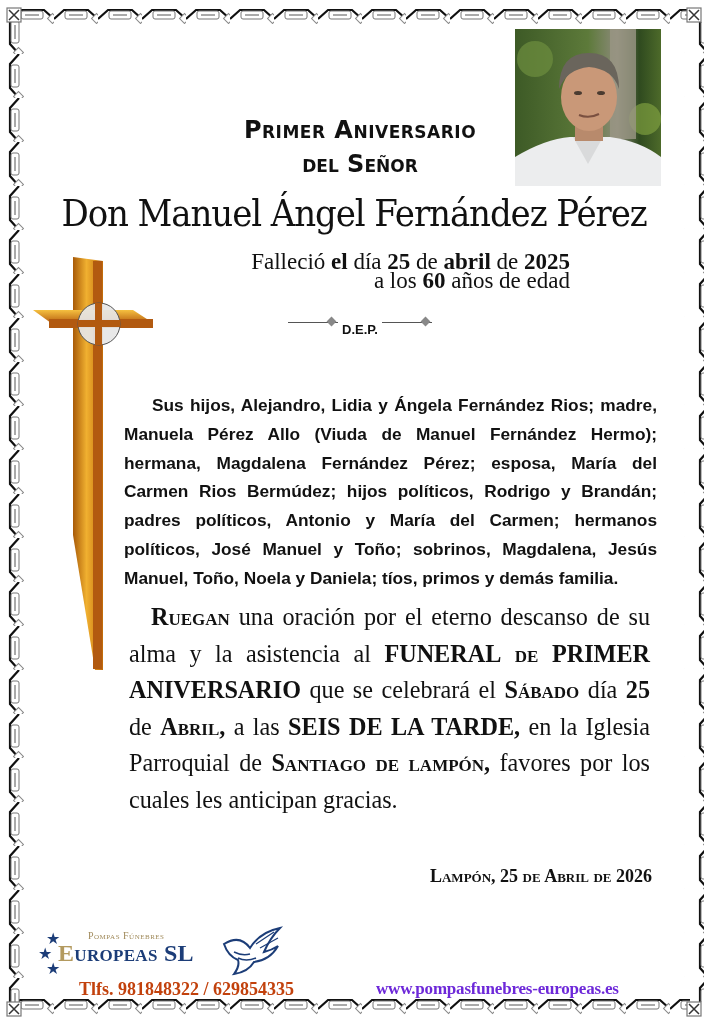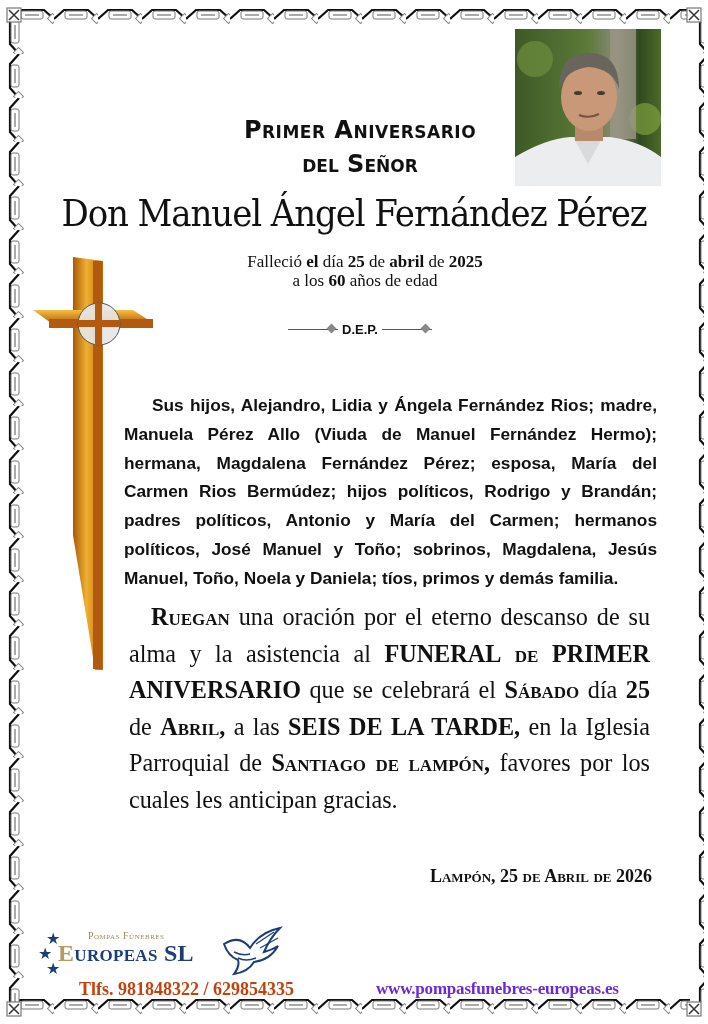--- a/index.html
+++ b/index.html
@@ -3,23 +3,23 @@
 <meta charset="utf-8">
 <style>
   html, body { margin:0; padding:0; }
   body { width:708px; height:1024px; background:#fff; position:relative; overflow:hidden; font-family:"Liberation Serif", serif; color:#111; }
   .border { position:absolute; left:0; top:0; width:708px; height:1024px; }
   .abs { position:absolute; }
   .title1 { left:200px; top:116px; width:320px; text-align:center; font-family:"DejaVu Sans", sans-serif; font-weight:bold; font-size:24px; font-variant:small-caps; letter-spacing:0.5px; line-height:29px; }
   .title2 { left:200px; top:150px; width:320px; text-align:center; font-family:"DejaVu Sans", sans-serif; font-weight:bold; font-size:24px; font-variant:small-caps; line-height:29px; }
   .name { left:22px; top:192px; width:664px; text-align:center; font-family:"DejaVu Serif", serif; font-size:37px; letter-spacing:-1.2px; transform:scaleX(0.92); transform-origin:center; white-space:nowrap; }
   .photo { left:515px; top:29px; width:146px; height:157px; overflow:hidden; }
-  .info { left:160px; top:252px; width:410px; text-align:center; font-size:17px; line-height:19px; }
+  .info { left:160px; top:252px; width:410px; text-align:right; font-size:23px; line-height:19px; }
   .info b { font-weight:bold; }
-  .dep { left:240px; top:322px; width:240px; text-align:center; font-family:"Liberation Sans", sans-serif; font-size:13px; font-weight:bold; display:flex; align-items:center; justify-content:center; gap:4px; }
+  .dep { left:240px; top:322px; width:240px; text-align:center; font-family:"Liberation Sans", sans-serif; font-size:13px; font-weight:bold; display:flex; align-items:flex-start; justify-content:center; gap:4px; }
   .dep .line { width:50px; height:1px; background:#555; position:relative; }
   .dep .line::after { content:""; position:absolute; left:40px; top:-4px; width:7px; height:7px; background:#888; transform:rotate(45deg); }
   .family { left:124px; top:343px; width:533px; font-family:"Liberation Sans", sans-serif; font-weight:bold; font-size:17.3px; line-height:28.8px; text-align:justify; text-indent:28px;margin-top:48px; }
   .ruegan { left:129px; top:584px; width:521px; font-size:24.2px; line-height:36.6px; text-align:justify; text-indent:22px;margin-top:15px; }
   .ruegan b { font-weight:bold; }
   .sc { font-variant:small-caps; font-weight:bold; }
   .sign { left:360px; top:866px; width:292px; text-align:right; font-size:18px; font-weight:bold; font-variant:small-caps; }
   .logo-pre { left:88px; top:930px; font-size:10px; color:#a08a5a; font-variant:small-caps; letter-spacing:0.5px; }
   .logo-main { left:58px; top:940px; font-size:24px; font-weight:bold; color:#1c3d78; font-variant:small-caps; letter-spacing:0.3px; }
   .logo-main .e { color:#b39a5f; }

